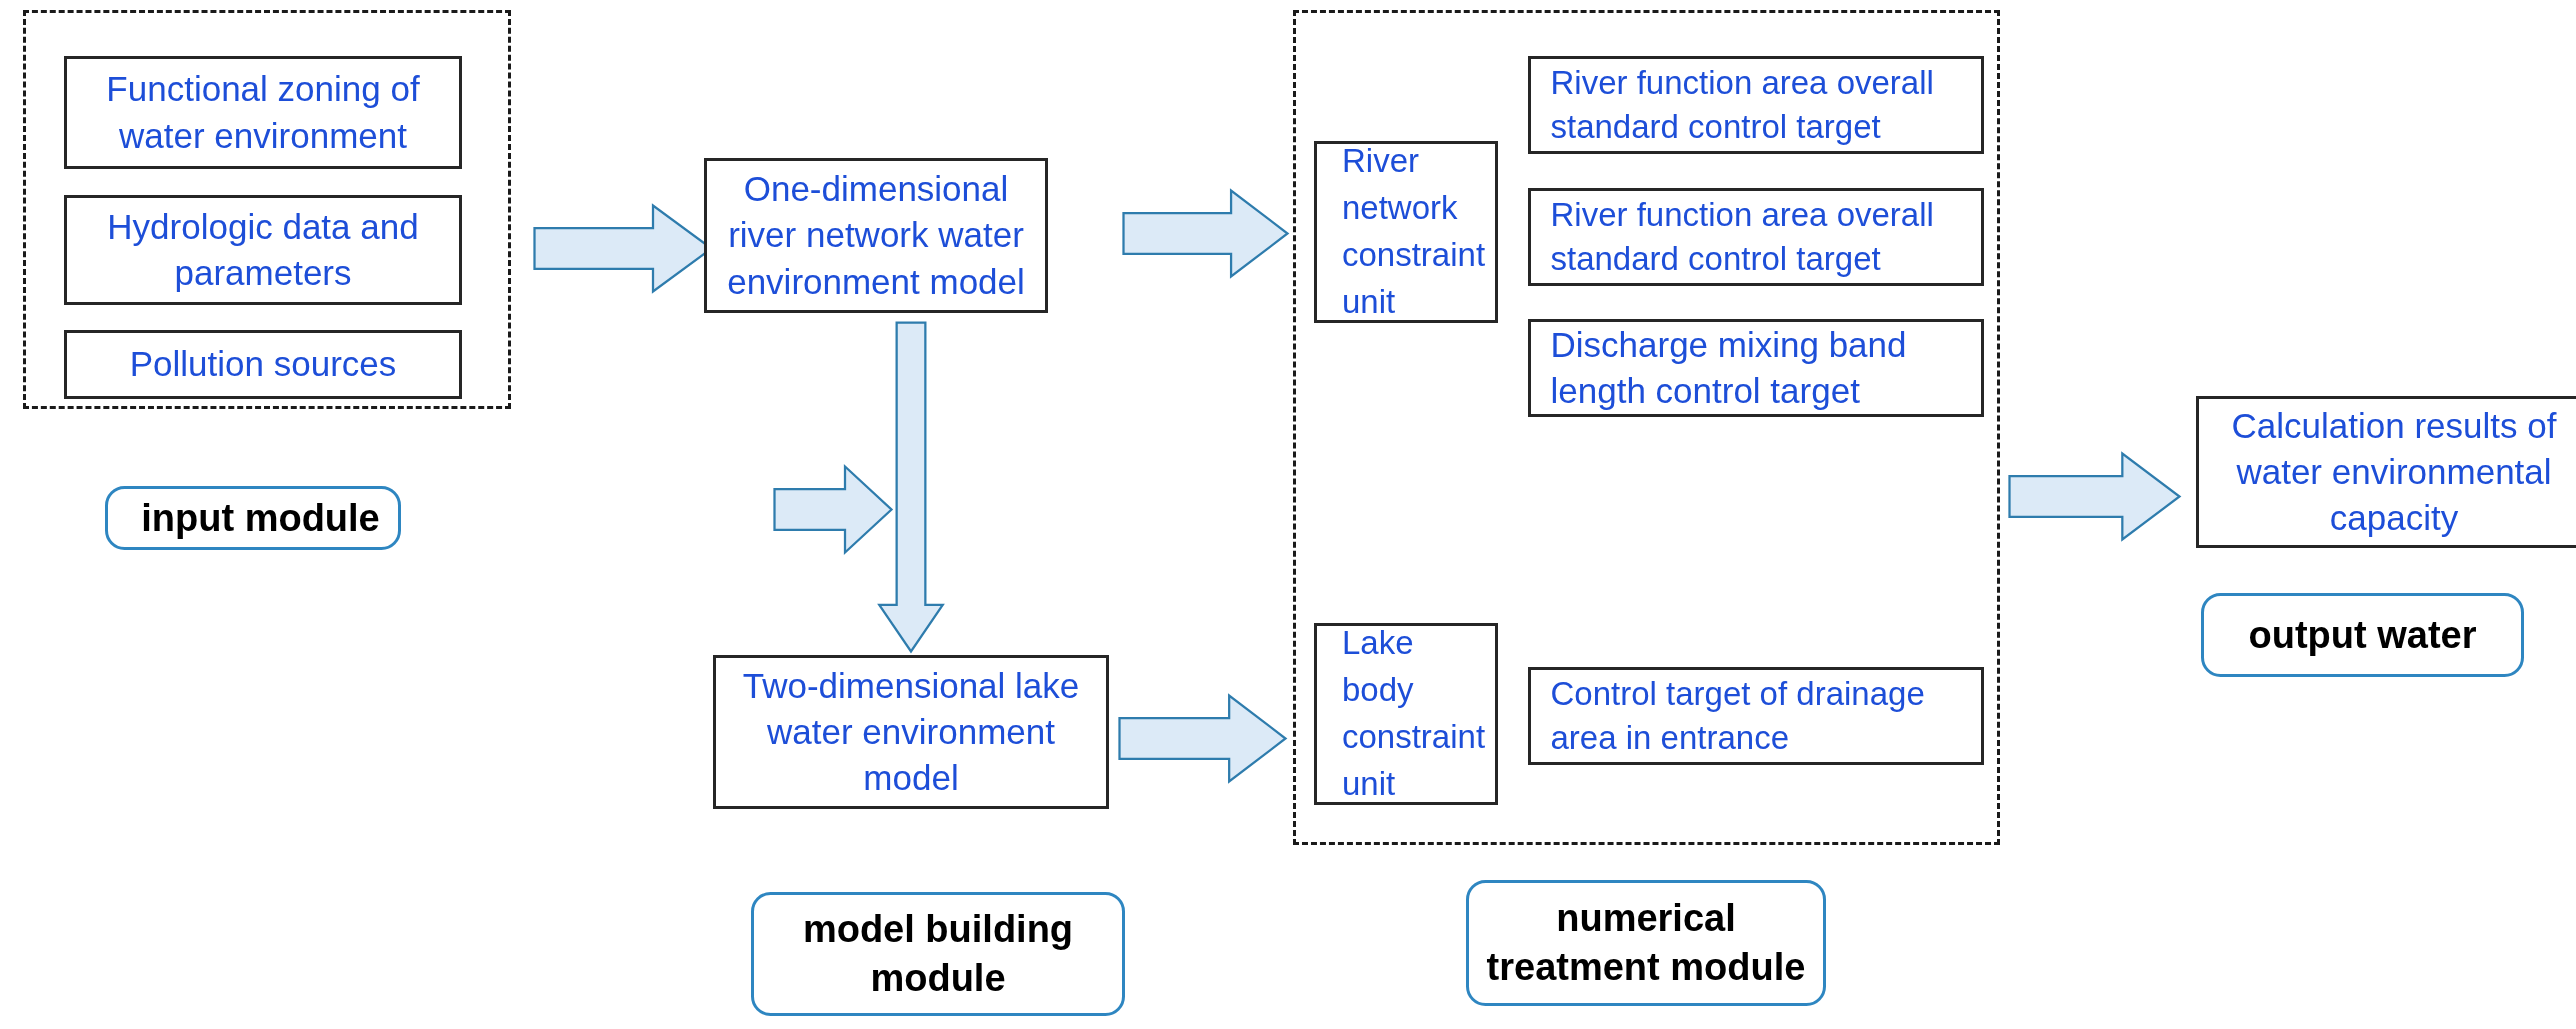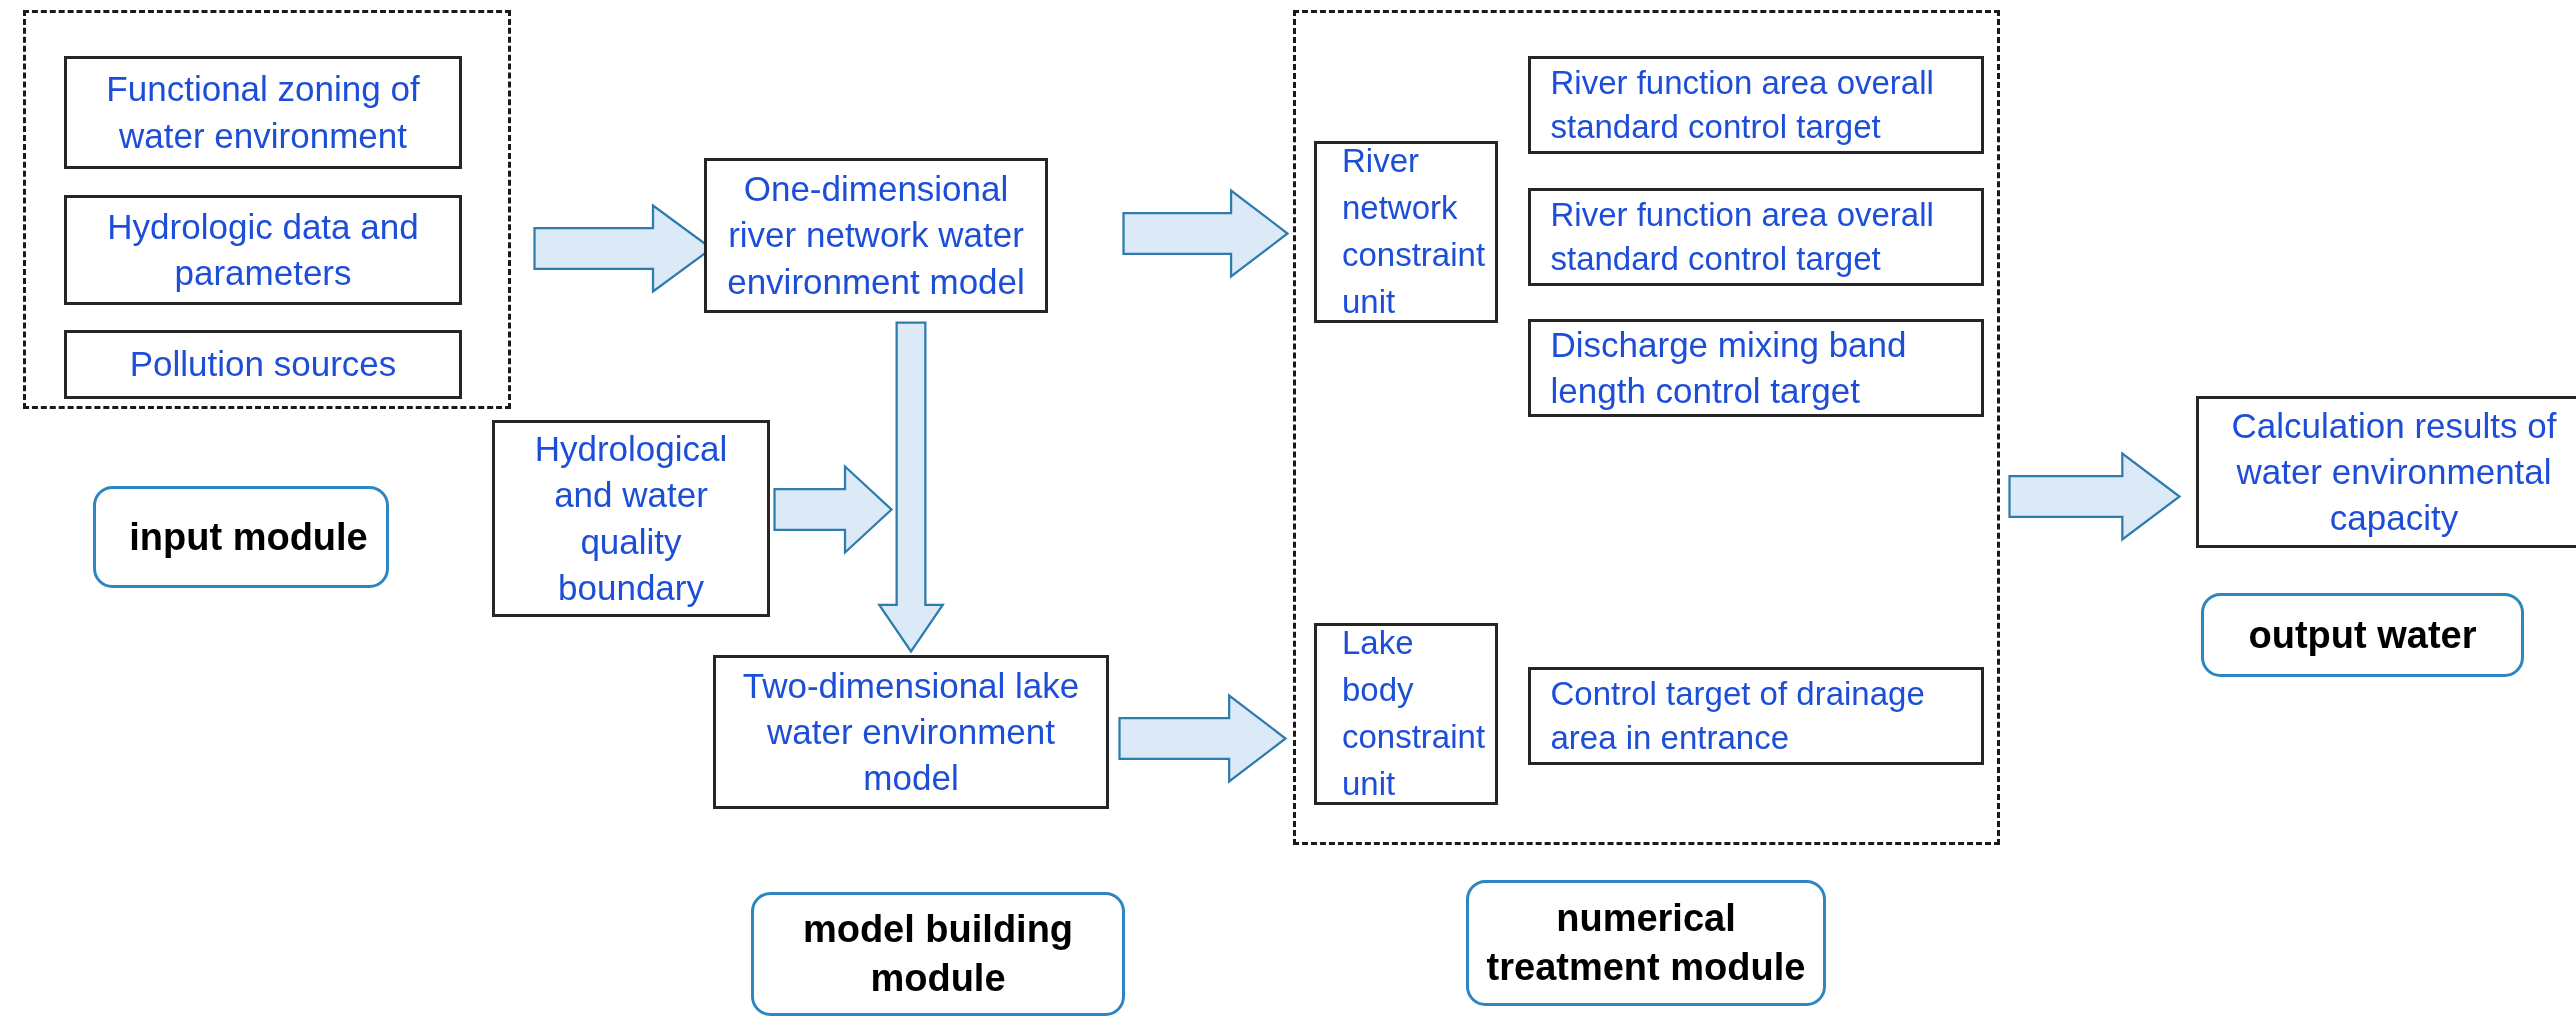--- a/index.html
+++ b/index.html
@@ -101,37 +101,34 @@
   </div>
 
   <div class="node" style="left:64px; top:195px; width:398px; height:110px;">
     <span>Hydrologic data and parameters</span>
   </div>
 
   <div class="node" style="left:64px; top:330px; width:398px; height:69px;">
     <span>Pollution sources</span>
   </div>
 
-  <div class="module-label" style="left:93px; top:486px; width:296px; height:102px;padding-left:27px;">
+  <div class="module-label" style="left:105px; top:486px; width:296px; height:64px;padding-left:27px;">
     <span>input module</span>
   </div>
 
   <div class="arrow" style="left:533px; top:204px; width:180px; height:89px;">
     <svg viewBox="0 0 240 118" preserveAspectRatio="none">
       <polygon class="arrow-shape" points="2,32 160,32 160,2 238,59 160,116 160,86 2,86"></polygon>
     </svg>
   </div>
 
   <div class="node" style="left:704px; top:158px; width:344px; height:155px;">
     <span>One-dimensional river network water environment model</span>
   </div>
 
-  <div class="node" style="left:492px; top:420px; width:278px; height:197px;">
-    <span>Hydrological and water quality boundary</span>
-  </div>
 
   <div class="arrow" style="left:773px; top:465px; width:120px; height:89px;">
     <svg viewBox="0 0 160 118" preserveAspectRatio="none">
       <polygon class="arrow-shape" points="2,32 96,32 96,2 158,59 96,116 96,86 2,86"></polygon>
     </svg>
   </div>
 
   <div class="arrow" style="left:877px; top:321px; width:68px; height:332px;">
     <svg viewBox="0 0 90 442" preserveAspectRatio="none">
       <polygon class="arrow-shape" points="26,2 64,2 64,378 87,378 45,440 3,378 26,378"></polygon>

